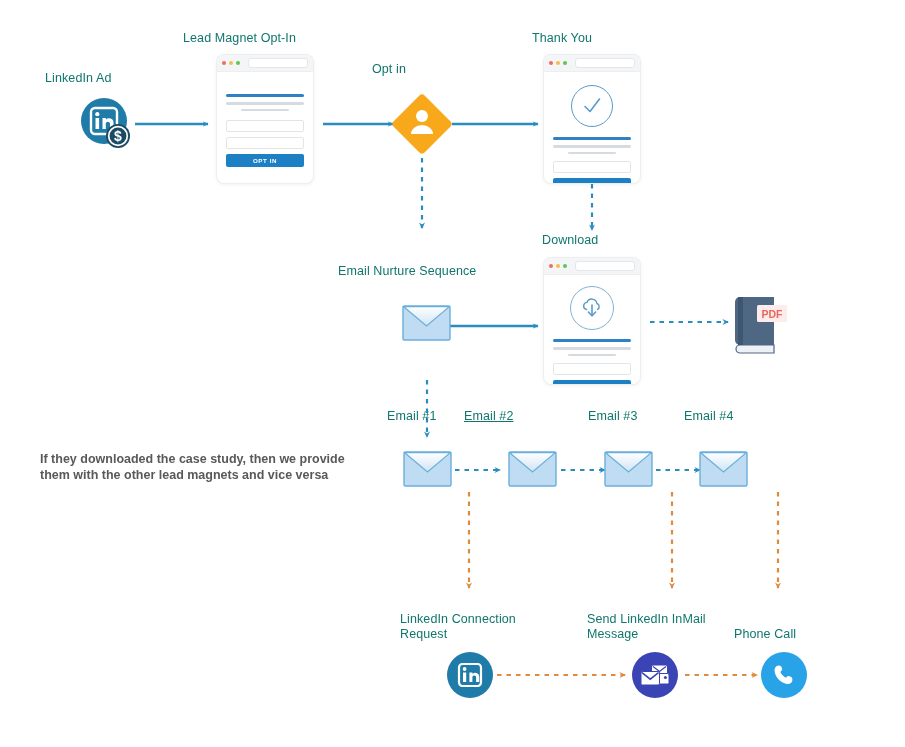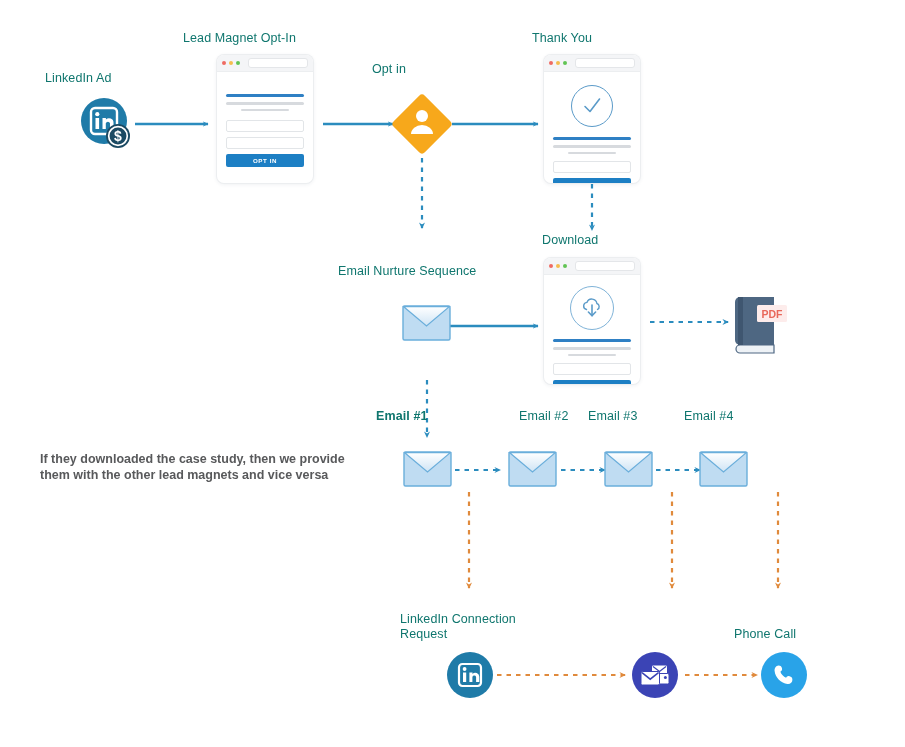--- a/index.html
+++ b/index.html
@@ -219,30 +219,32 @@
       </div>
       <div class="rule"></div>
       <div class="line"></div>
       <div class="line s"></div>
       <div class="field" style="margin-top:3px;"></div>
       <div class="cta">DOWNLOAD</div>
     </div>
   </div>
 
 
-  <div class="label" style="left:376px;top:409px;width:80px;font-weight:bold;">Email #1</div>
-  <div class="label" style="left:519px;top:409px;width:80px;">Email #2</div>
+  <div class="label" style="left:387px;top:409px;width:80px;">Email #1</div>
+  <div class="label" style="left:464px;top:409px;width:80px;text-decoration:underline;">Email #2</div>
   <div class="label" style="left:588px;top:409px;width:80px;">Email #3</div>
   <div class="label" style="left:684px;top:409px;width:80px;">Email #4</div>
 
   <div class="note" style="left:40px;top:451px;width:320px;">If they downloaded the case study, then we provide
 them with the other lead magnets and vice versa</div>
 
   <div class="label" style="left:400px;top:612px;width:140px;">LinkedIn Connection
 Request</div>
+  <div class="label" style="left:587px;top:612px;width:170px;">Send LinkedIn InMail
+Message</div>
   <div class="label" style="left:734px;top:627px;width:100px;">Phone Call</div>
 
   <div class="node" style="left:447px;top:652px;">
     <svg width="46" height="46" viewBox="0 0 46 46">
       <circle cx="23" cy="23" r="23" fill="#1f7ba8"></circle>
       <rect x="12" y="12" width="22" height="22" rx="3.4" fill="none" stroke="#ffffff" stroke-width="2.2"></rect>
       <rect x="16" y="20.5" width="3.2" height="9.5" fill="#ffffff"></rect>
       <circle cx="17.6" cy="17" r="1.9" fill="#ffffff"></circle>
       <path d="M22.4,30 v-9.5 h3.1 v1.4 a4,4 0 0 1 6.8,2.8 V30 h-3.2 v-5 a1.9,1.9 0 0 0 -3.7,0 V30 Z" fill="#ffffff"></path>
     </svg>

